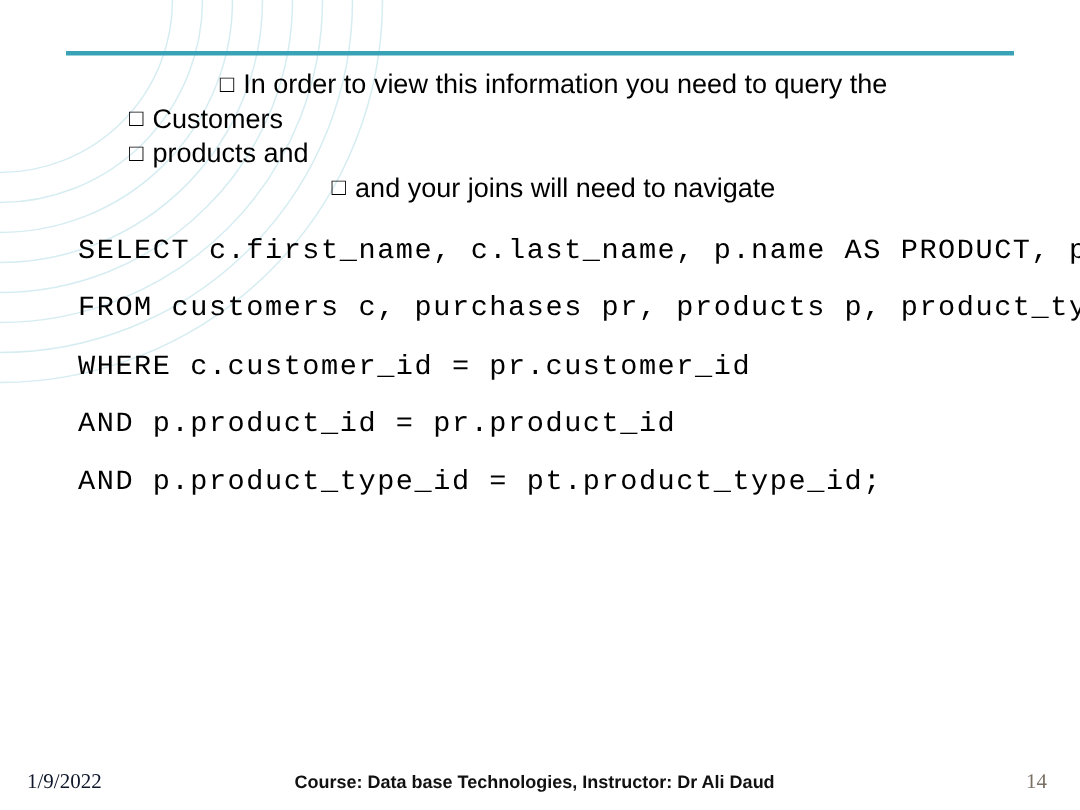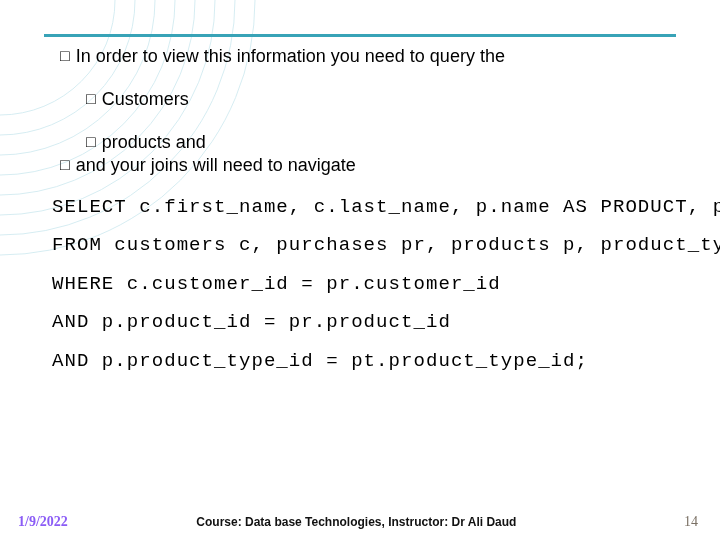--- a/index.html
+++ b/index.html
@@ -35,22 +35,22 @@
     height: 3px;
     background: #38a3b7;
     margin: 0 16px 8px 16px;
   }
   .content {
     padding: 0 14px;
     font-size: 18px;
     color: #000;
     line-height: 1.28;
   }
-  .b1 { padding-left: 18px; }
-  .b2 { padding-left: 44px; margin-top: 20px; }
+  .b1 { padding-left: 18px; text-align: center; }
+  .b2 { padding-left: 44px; }
   .bullet::before {
     content: "\25A1";
     margin-right: 6px;
     font-size: 16px;
     vertical-align: 1px;
   }
   .code-block {
     margin: 12px 0 0 10px;
     font-family: "Courier New", Courier, monospace;
     font-size: 18.5px;
@@ -64,24 +64,23 @@
   }
   .footer {
     position: absolute;
     bottom: 10px; left: 0; right: 0;
     padding: 0 22px 0 18px;
     display: flex;
     align-items: baseline;
     font-family: Georgia, "Times New Roman", serif;
   }
   .footer-date {
-    color: #8b5cf6;
+    color: #0f172a;
     font-size: 14px;
     flex: 0 0 auto;
-    font-weight: bold;
   }
   .footer-center {
     flex: 1 1 auto;
     text-align: center;
     font-weight: bold;
     font-size: 12px;
     color: #111;
     font-family: Arial, Helvetica, sans-serif;
   }
   .footer-page {

